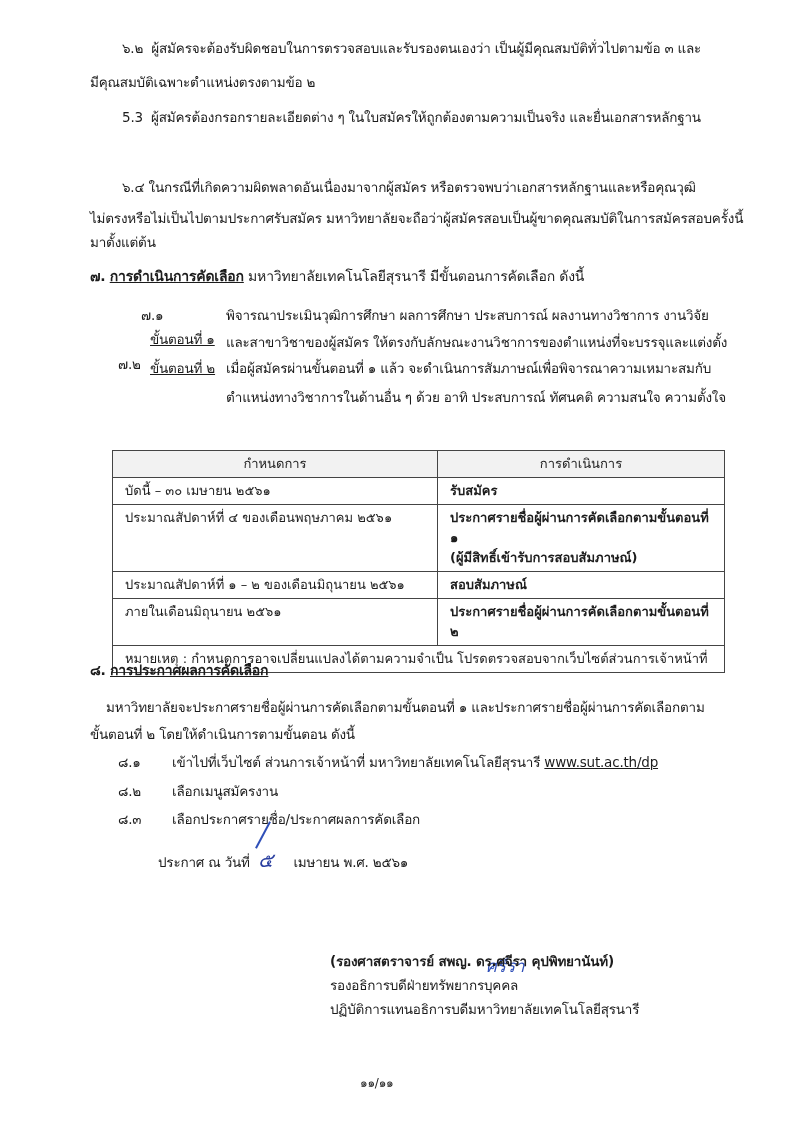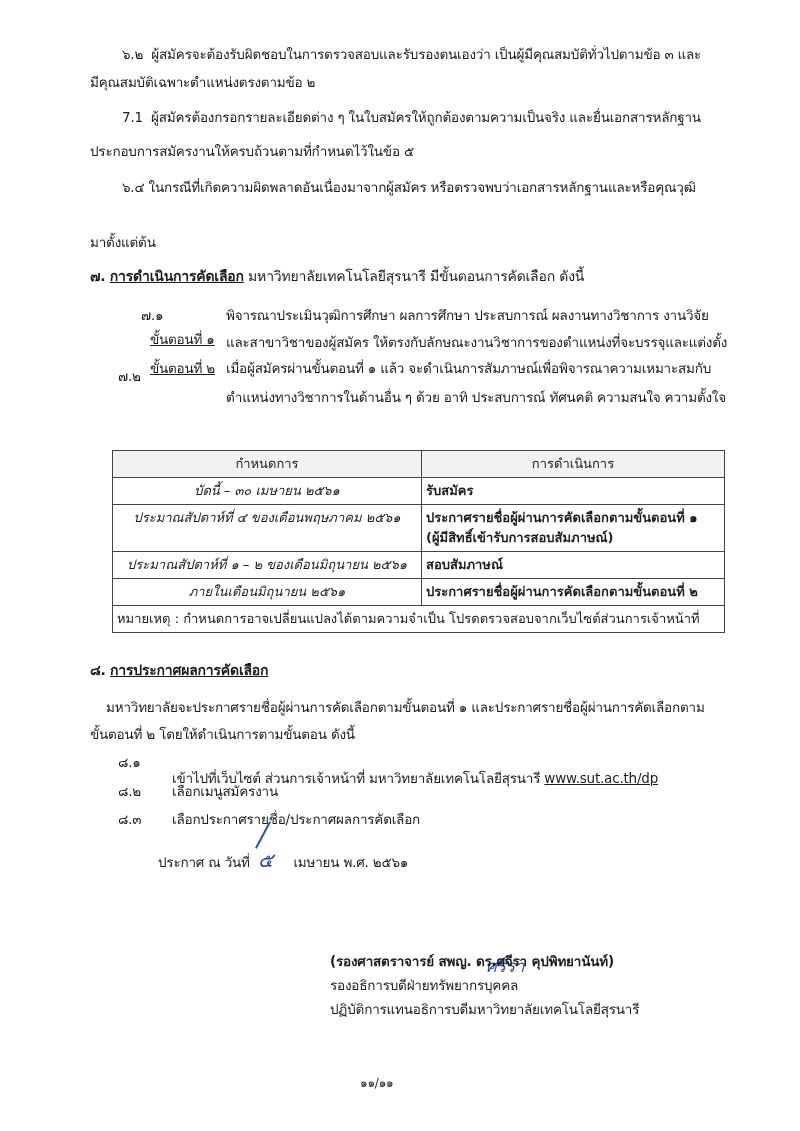--- a/index.html
+++ b/index.html
@@ -14,71 +14,71 @@
     letter-spacing: -0.2px;
   }
   .u { text-decoration: underline; }
   .b { font-weight: bold; }
   .head { font-size: 14px; }
   table.sched {
     position: absolute; left: 112px; top: 450px; width: 613px;
     border-collapse: collapse; font-size: 13px;
   }
   table.sched td, table.sched th {
-    border: 1.4px solid #444; padding: 3px 4px; line-height: 20px; vertical-align: top;
+    border: 1.4px solid #444; padding: 3px 12px; line-height: 20px; vertical-align: top;
     font-weight: normal;
     margin-left: 30px;
   }
   table.sched th { background: #f2f2f2; text-align: center; }
-  table.sched td.c1 { text-align: center; width: 300px; font-style: italic; }
+  table.sched td.c1 { width: 300px; }
   table.sched td.c2 { text-align: left; font-weight: bold; }
   .link { color: #1c1c1c; text-decoration: underline; }
   .hand { color: #2a3fa0; font-style: italic; font-size: 20px; }
   .sig-mark {
     position: absolute; left: 486px; top: 952px; color: #2f4fb8;
     font-size: 17px; font-style: italic;
   }
   .pen-stroke {
     position: absolute; left: 262px; top: 820px; width: 2px; height: 30px;
     background: #2f4fb8; transform: rotate(28deg);
   }
   .center { text-align: left; }
 </style>
 </head>
 <body>
 
 <div class="page">
 
-  <div class="line" style="left:122px; top:44px;">
+  <div class="line" style="left:122px; top:38px;">
     <span>๖.๒</span>&nbsp;&nbsp;<span>ผู้สมัครจะต้องรับผิดชอบในการตรวจสอบและรับรองตนเองว่า เป็นผู้มีคุณสมบัติทั่วไปตามข้อ ๓ และ</span>
   </div>
   <div class="line" style="left:90px; top:72px;">มีคุณสมบัติเฉพาะตำแหน่งตรงตามข้อ ๒</div>
 
   <div class="line" style="left:122px; top:107px;">
-    <span>7.1</span>&nbsp;&nbsp;<span>ผู้สมัครต้องกรอกรายละเอียดต่าง ๆ ในใบสมัครให้ถูกต้องตามความเป็นจริง และยื่นเอกสารหลักฐาน</span>
+    <span>5.3</span>&nbsp;&nbsp;<span>ผู้สมัครต้องกรอกรายละเอียดต่าง ๆ ในใบสมัครให้ถูกต้องตามความเป็นจริง และยื่นเอกสารหลักฐาน</span>
   </div>
-  <div class="line" style="left:90px; top:141px;">ประกอบการสมัครงานให้ครบถ้วนตามที่กำหนดไว้ในข้อ ๕</div>
 
   <div class="line" style="left:122px; top:177px;">
     <span>๖.๔</span>&nbsp;<span>ในกรณีที่เกิดความผิดพลาดอันเนื่องมาจากผู้สมัคร หรือตรวจพบว่าเอกสารหลักฐานและหรือคุณวุฒิ</span>
   </div>
+  <div class="line" style="left:90px; top:208px;">ไม่ตรงหรือไม่เป็นไปตามประกาศรับสมัคร มหาวิทยาลัยจะถือว่าผู้สมัครสอบเป็นผู้ขาดคุณสมบัติในการสมัครสอบครั้งนี้</div>
   <div class="line" style="left:90px; top:232px;">มาตั้งแต่ต้น</div>
 
   <div class="line head" style="left:90px; top:266px;">
     <span class="b">๗.</span>
     <span class="b u">การดำเนินการคัดเลือก</span>
     <span>มหาวิทยาลัยเทคโนโลยีสุรนารี มีขั้นตอนการคัดเลือก ดังนี้</span>
   </div>
 
   <div class="line" style="left:118px; top:305px;margin-left:23px;">๗.๑</div>
   <div class="line u" style="left:150px; top:305px;margin-top:24px;">ขั้นตอนที่ ๑</div>
   <div class="line" style="left:226px; top:305px;">พิจารณาประเมินวุฒิการศึกษา ผลการศึกษา ประสบการณ์ ผลงานทางวิชาการ งานวิจัย</div>
   <div class="line" style="left:226px; top:332px;">และสาขาวิชาของผู้สมัคร ให้ตรงกับลักษณะงานวิชาการของตำแหน่งที่จะบรรจุและแต่งตั้ง</div>
 
-  <div class="line" style="left:118px; top:366px;">๗.๒</div>
+  <div class="line" style="left:118px; top:354px;">๗.๒</div>
   <div class="line u" style="left:150px; top:358px;">ขั้นตอนที่ ๒</div>
   <div class="line" style="left:226px; top:358px;">เมื่อผู้สมัครผ่านขั้นตอนที่ ๑ แล้ว จะดำเนินการสัมภาษณ์เพื่อพิจารณาความเหมาะสมกับ</div>
   <div class="line" style="left:226px; top:387px;">ตำแหน่งทางวิชาการในด้านอื่น ๆ ด้วย อาทิ ประสบการณ์ ทัศนคติ ความสนใจ ความตั้งใจ</div>
 
   <table class="sched">
     <thead>
       <tr>
         <th>กำหนดการ</th>
         <th>การดำเนินการ</th>
       </tr>
@@ -110,21 +110,21 @@
   </table>
 
   <div class="line head" style="left:90px; top:660px;">
     <span class="b">๘.</span>
     <span class="b u">การประกาศผลการคัดเลือก</span>
   </div>
   <div class="line" style="left:106px; top:697px;">มหาวิทยาลัยจะประกาศรายชื่อผู้ผ่านการคัดเลือกตามขั้นตอนที่ ๑ และประกาศรายชื่อผู้ผ่านการคัดเลือกตาม</div>
   <div class="line" style="left:90px; top:724px;">ขั้นตอนที่ ๒ โดยให้ดำเนินการตามขั้นตอน ดังนี้</div>
 
   <div class="line" style="left:118px; top:752px;">๘.๑</div>
-  <div class="line" style="left:172px; top:768px;">
+  <div class="line" style="left:172px; top:752px;">
     <span>เข้าไปที่เว็บไซต์ ส่วนการเจ้าหน้าที่ มหาวิทยาลัยเทคโนโลยีสุรนารี </span><span class="link">www.sut.ac.th/dp</span>
   </div>
 
   <div class="line" style="left:118px; top:781px;">๘.๒</div>
   <div class="line" style="left:172px; top:781px;">เลือกเมนูสมัครงาน</div>
 
   <div class="line" style="left:118px; top:809px;">๘.๓</div>
   <div class="line" style="left:172px; top:809px;">เลือกประกาศรายชื่อ/ประกาศผลการคัดเลือก</div>
 
   <div class="pen-stroke"></div>

